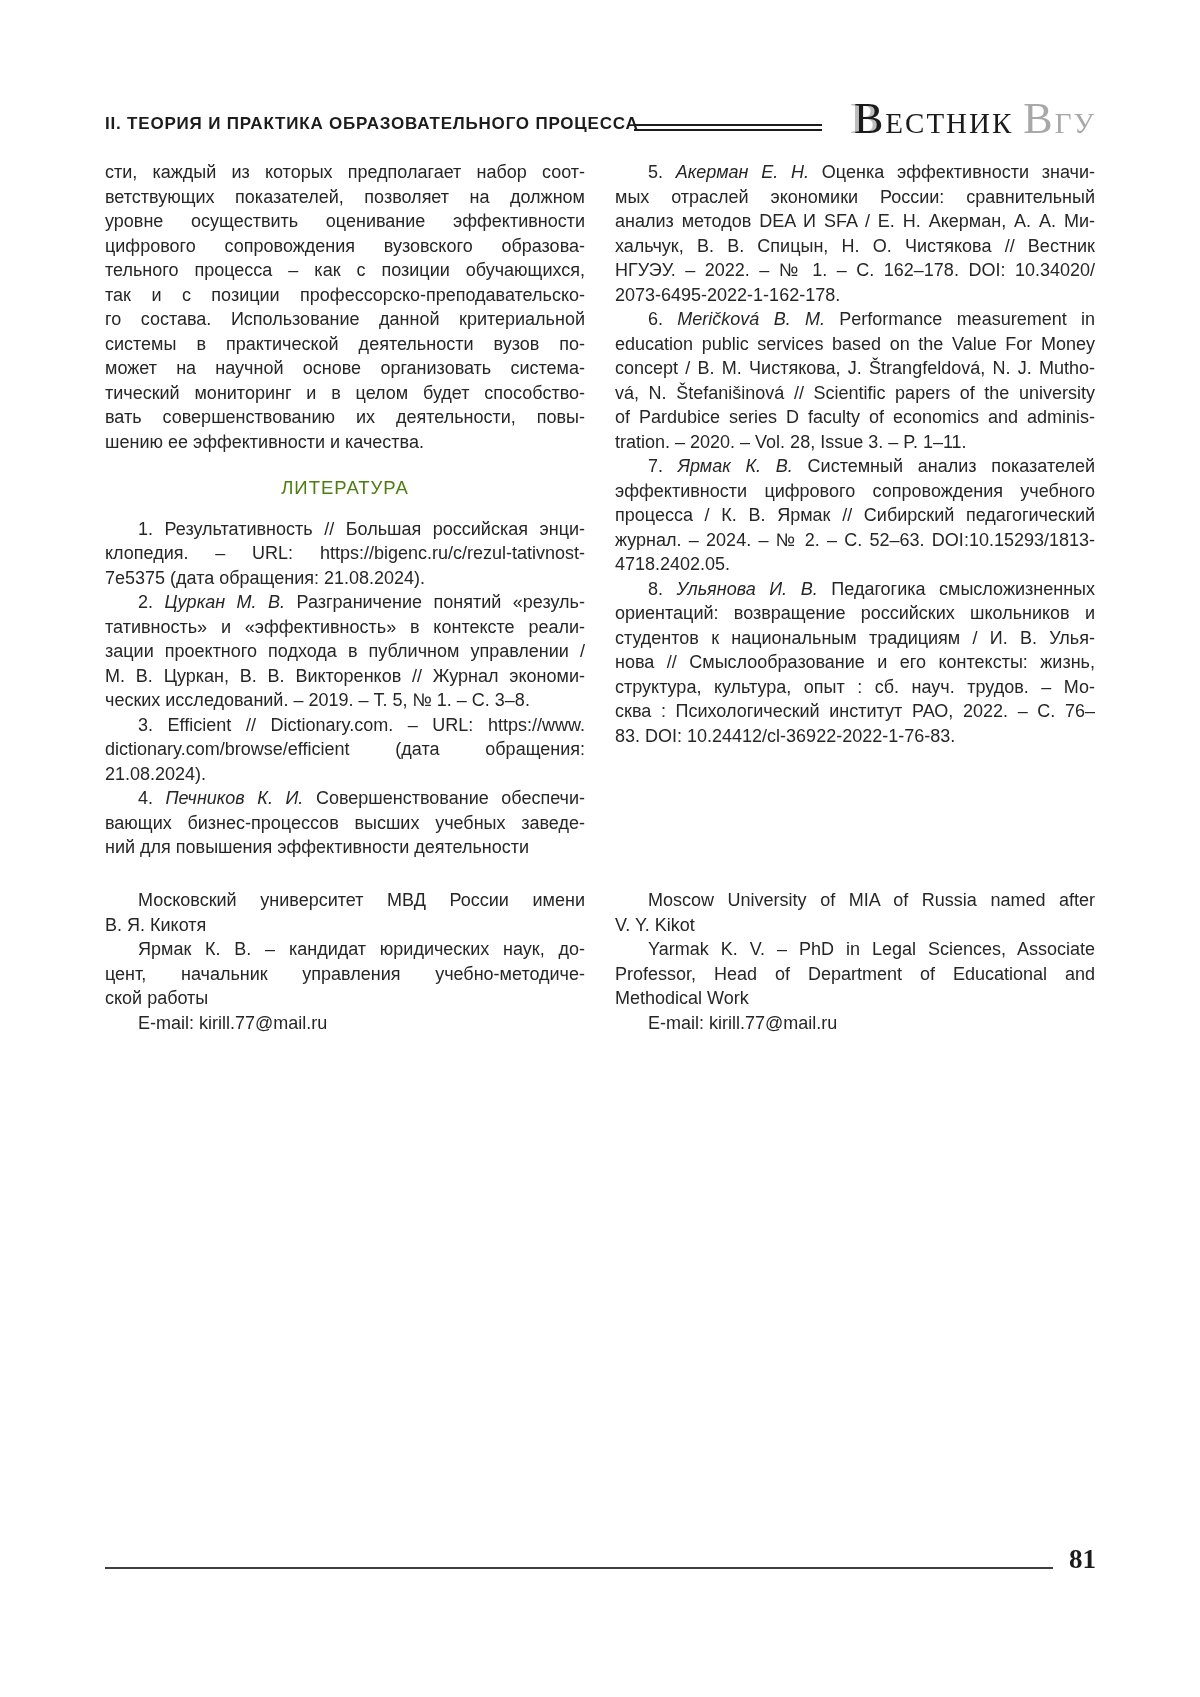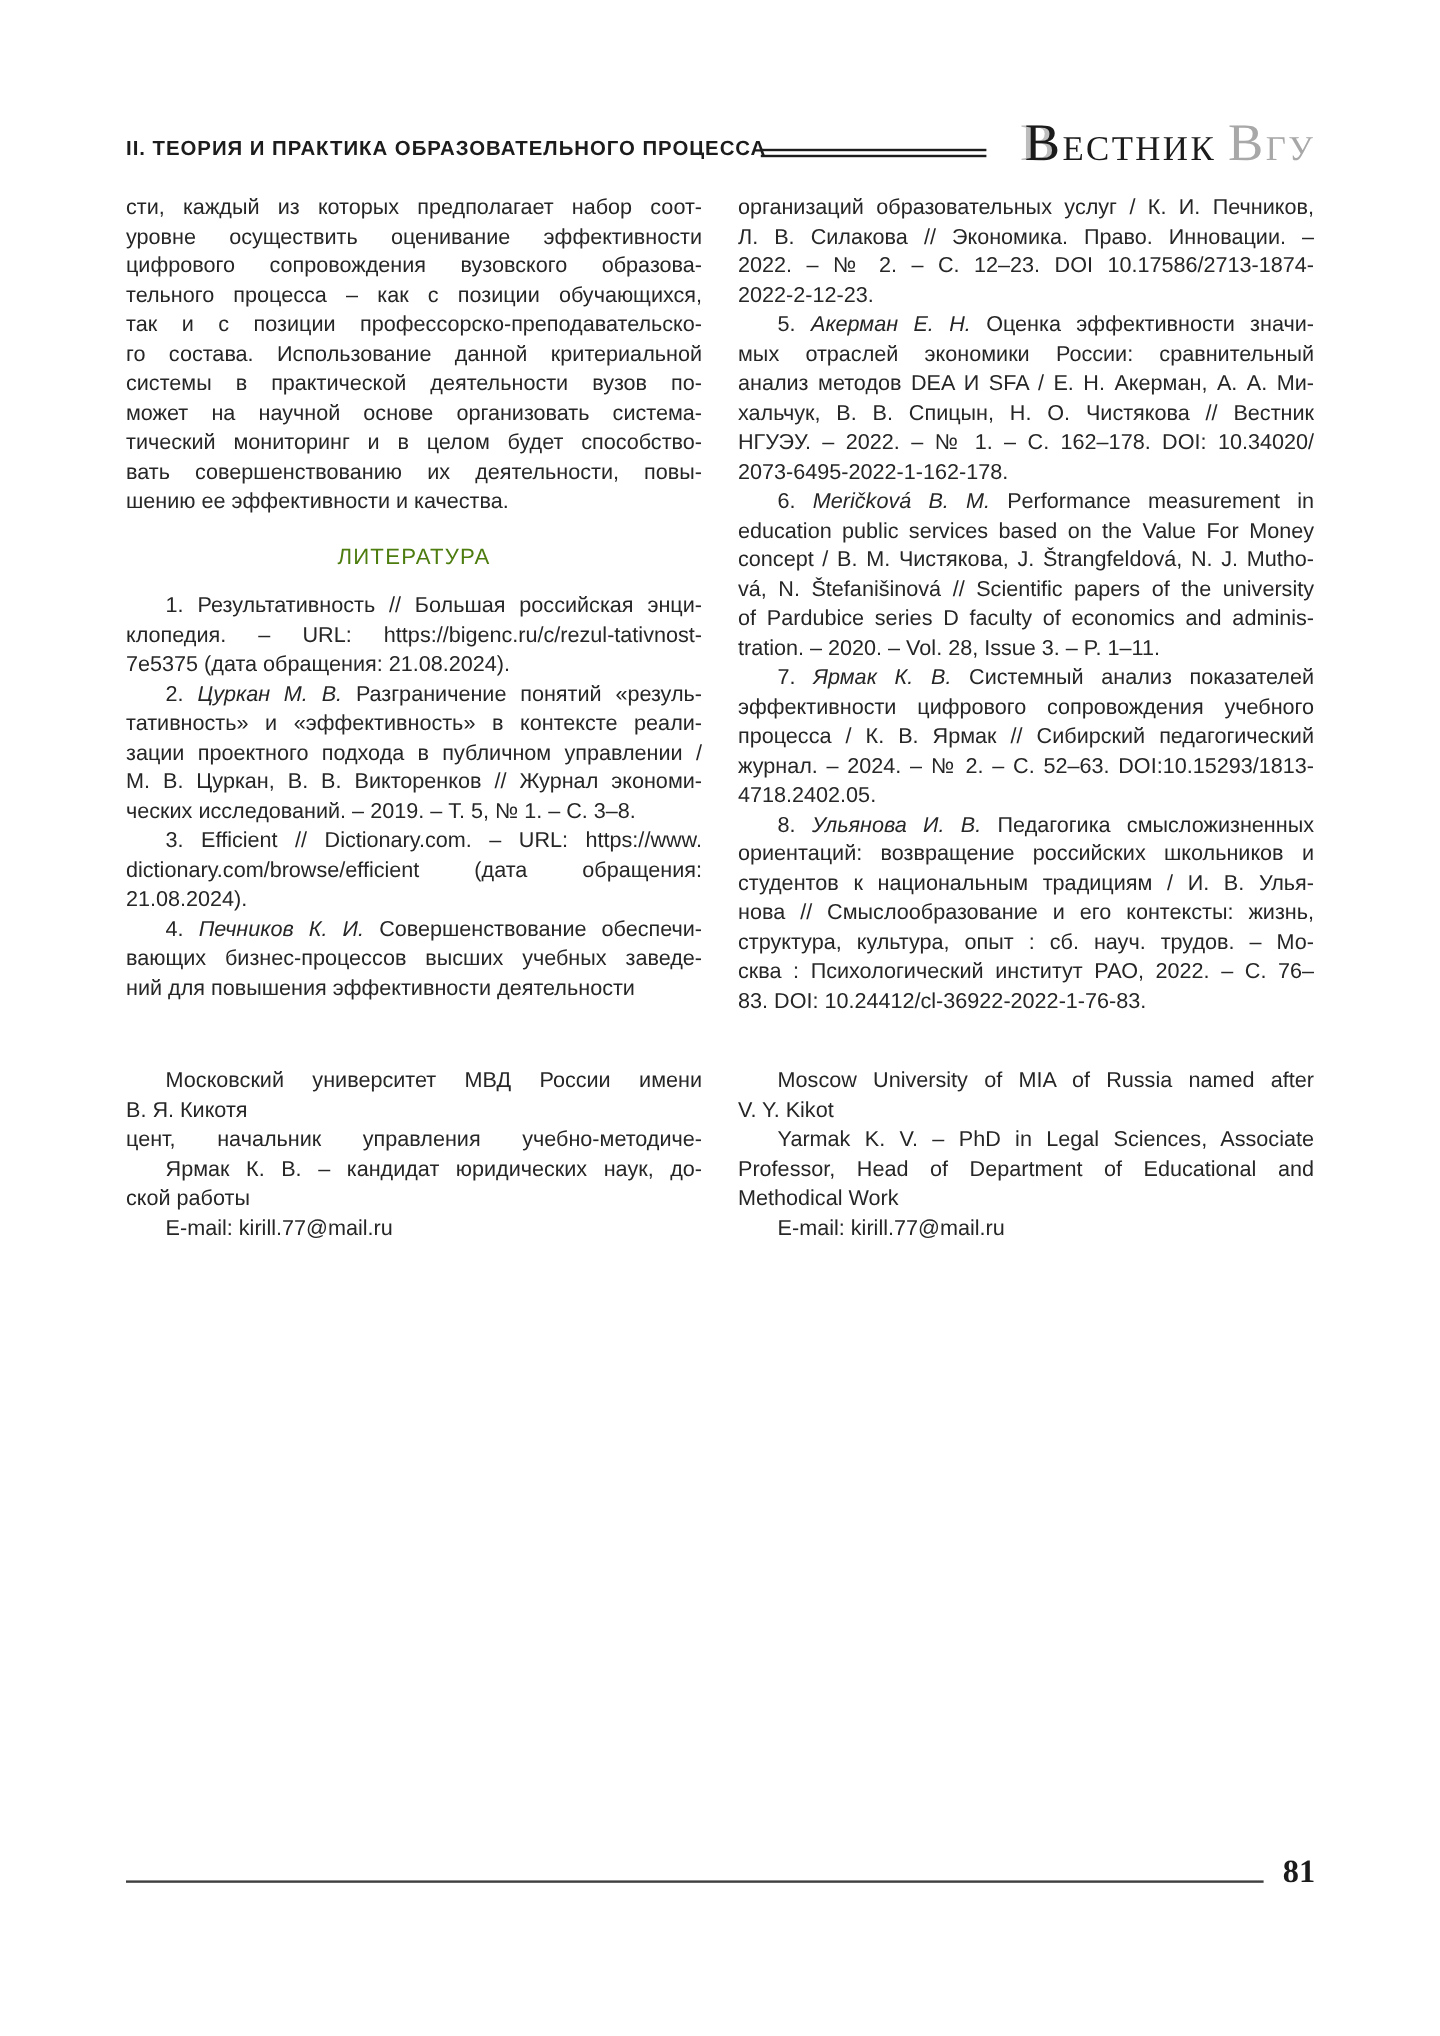--- a/index.html
+++ b/index.html
@@ -84,20 +84,21 @@
 
 <div class="header-rule"></div>
 
 <div class="journal-logo">
   <span class="logo-word logo-vestnik" style="color: rgb(27, 27, 27);">Вестник</span><span class="logo-word logo-vgu" style="color: rgb(168, 168, 168);">ВГУ</span>
 </div>
 
 <div class="col col-left">
   <div class="para">
       <div class="tline">сти, каждый из которых предполагает набор соот-</div>
+      <div class="tline">ветствующих показателей, позволяет на должном</div>
       <div class="tline">уровне осуществить оценивание эффективности</div>
       <div class="tline">цифрового сопровождения вузовского образова-</div>
       <div class="tline">тельного процесса – как с позиции обучающихся,</div>
       <div class="tline">так и с позиции профессорско-преподавательско-</div>
       <div class="tline">го состава. Использование данной критериальной</div>
       <div class="tline">системы в практической деятельности вузов по-</div>
       <div class="tline">может на научной основе организовать система-</div>
       <div class="tline">тический мониторинг и в целом будет способство-</div>
       <div class="tline">вать совершенствованию их деятельности, повы-</div>
       <div class="tline tlast">шению ее эффективности и качества.</div>
@@ -124,26 +125,20 @@
     </div>
   <div class="para">
       <div class="tline ind">4. <em>Печников К. И.</em> Совершенствование обеспечи-</div>
       <div class="tline">вающих бизнес-процессов высших учебных заведе-</div>
       <div class="tline tlast">ний для повышения эффективности деятельности</div>
     </div>
 </div>
 
 <div class="col col-right">
   <div class="para">
-      <div class="tline">организаций образовательных услуг / К. И. Печников,</div>
-      <div class="tline">Л. В. Силакова // Экономика. Право. Инновации. –</div>
-      <div class="tline">2022. – № 2. – С. 12–23. DOI 10.17586/2713-1874-</div>
-      <div class="tline tlast">2022-2-12-23.</div>
-    </div>
-  <div class="para">
       <div class="tline ind">5. <em>Акерман Е. Н.</em> Оценка эффективности значи-</div>
       <div class="tline">мых отраслей экономики России: сравнительный</div>
       <div class="tline">анализ методов DEA И SFA / Е. Н. Акерман, А. А. Ми-</div>
       <div class="tline">хальчук, В. В. Спицын, Н. О. Чистякова // Вестник</div>
       <div class="tline">НГУЭУ. – 2022. – № 1. – С. 162–178. DOI: 10.34020/</div>
       <div class="tline tlast">2073-6495-2022-1-162-178.</div>
     </div>
   <div class="para">
       <div class="tline ind">6. <em>Meričková B. M.</em> Performance measurement in</div>
       <div class="tline">education public services based on the Value For Money</div>
@@ -169,22 +164,22 @@
       <div class="tline tlast">83. DOI: 10.24412/cl-36922-2022-1-76-83.</div>
     </div>
 </div>
 
 <div class="affiliation affiliation-ru">
   <div class="para">
       <div class="tline ind">Московский университет МВД России имени</div>
       <div class="tline tlast">В. Я. Кикотя</div>
     </div>
   <div class="para">
+      <div class="tline ind">Ярмак К. В. – кандидат юридических наук, до-</div>
       <div class="tline">цент, начальник управления учебно-методиче-</div>
-      <div class="tline ind">Ярмак К. В. – кандидат юридических наук, до-</div>
       <div class="tline tlast">ской работы</div>
     </div>
   <div class="para">
       <div class="tline tlast ind">E-mail: kirill.77@mail.ru</div>
     </div>
 </div>
 
 <div class="affiliation affiliation-en">
   <div class="para">
       <div class="tline ind">Moscow University of MIA of Russia named after</div>

